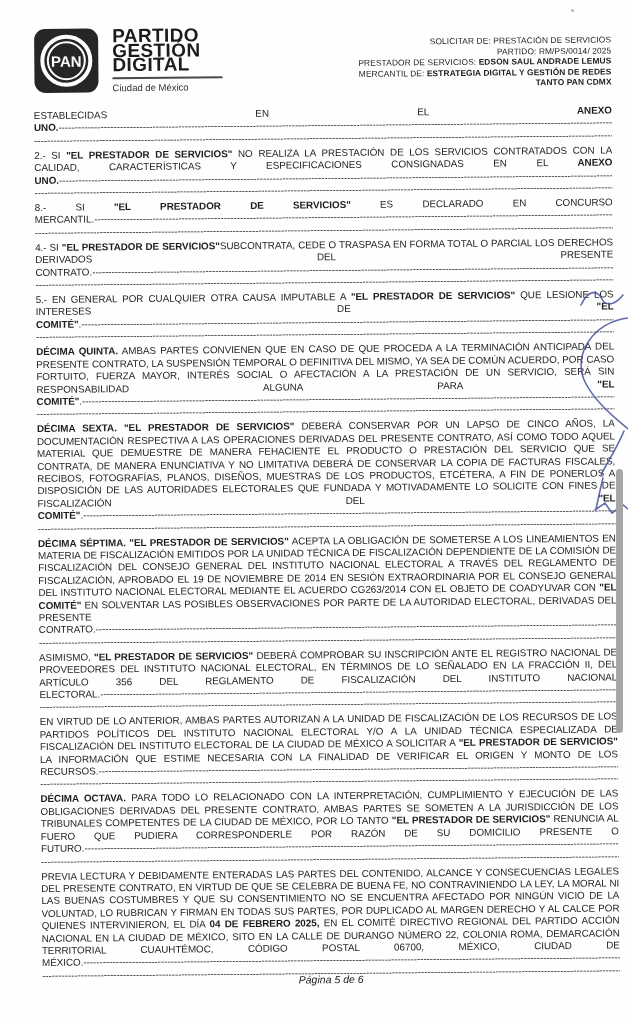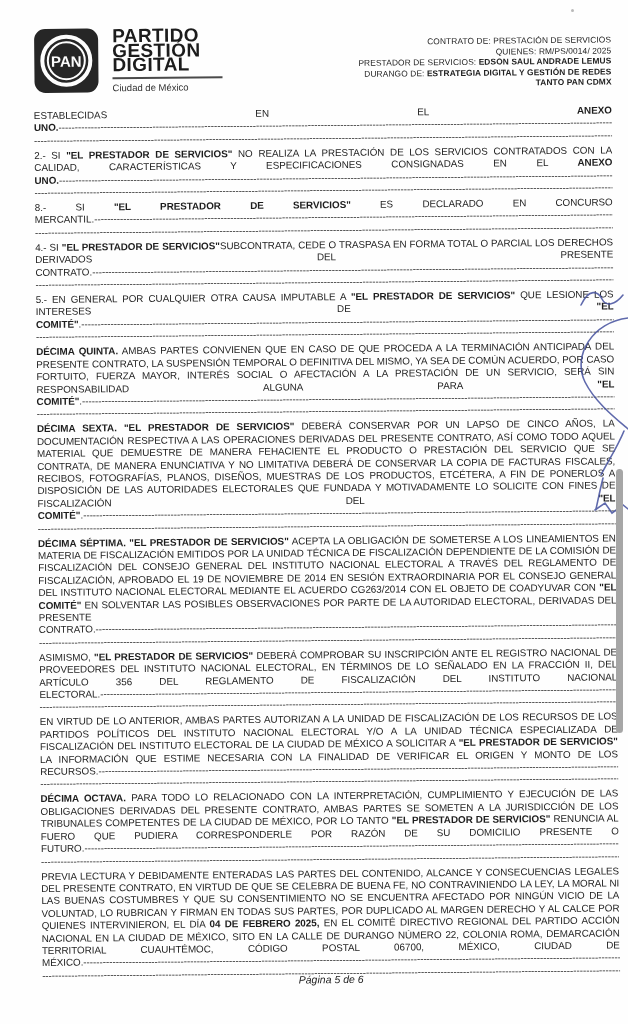--- a/index.html
+++ b/index.html
@@ -58,24 +58,24 @@
         </svg>
         <div class="party-name">
           <div class="party-line">PARTIDO</div>
           <div class="party-line">GESTIÓN</div>
           <div class="party-line">DIGITAL</div>
           <div class="party-rule"></div>
           <div class="party-region">Ciudad de México</div>
         </div>
       </div>
       <div class="meta" id="meta-lines">
-          <div class="meta-line"><span>CONTRATO DE: </span><span>PRESTACIÓN DE SERVICIOS</span></div>
-          <div class="meta-line"><span>QUIENES: </span><span>RM/PS/0014/ 2025</span></div>
+          <div class="meta-line"><span>SOLICITAR DE: </span><span>PRESTACIÓN DE SERVICIOS</span></div>
+          <div class="meta-line"><span>PARTIDO: </span><span>RM/PS/0014/ 2025</span></div>
           <div class="meta-line"><span>PRESTADOR DE SERVICIOS: </span><span class="b">EDSON SAUL ANDRADE LEMUS</span></div>
-          <div class="meta-line"><span>DURANGO DE: </span><span class="b">ESTRATEGIA DIGITAL Y GESTIÓN DE REDES</span></div>
+          <div class="meta-line"><span>MERCANTIL DE: </span><span class="b">ESTRATEGIA DIGITAL Y GESTIÓN DE REDES</span></div>
           <div class="meta-line"><span class="b">TANTO PAN CDMX</span></div>
         </div>
     </div>
 
     <div class="doc-body" id="contract-body">
         <div class="para-block">
           <p class="para"><span>ESTABLECIDAS EN EL </span><span class="b">ANEXO UNO.</span><span class="fill">--------------------------------------------------------------------------------------------------------------------------------------------------------------------------------------------------------------------------------</span></p>
           <div class="sep">----------------------------------------------------------------------------------------------------------------------------------------------------------------------------------------------------------------------------------------------------------------------------------------------------------------------------------------------------------------------------------------------------------------------------------------------------------------</div>
         </div>
         <div class="para-block">

